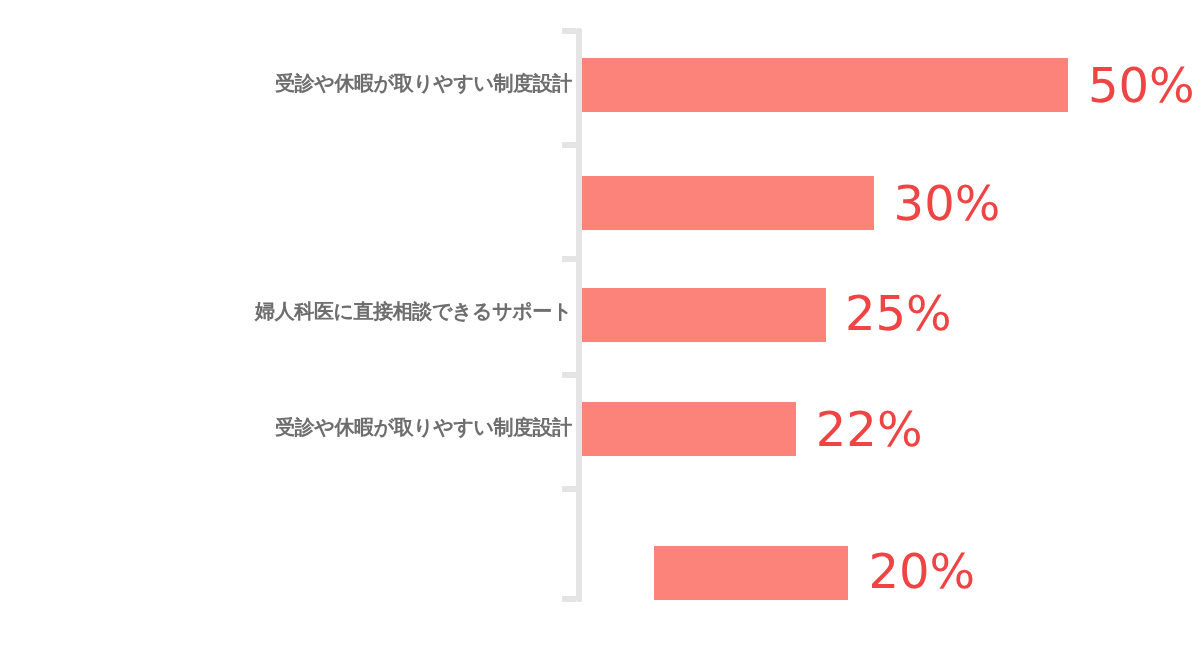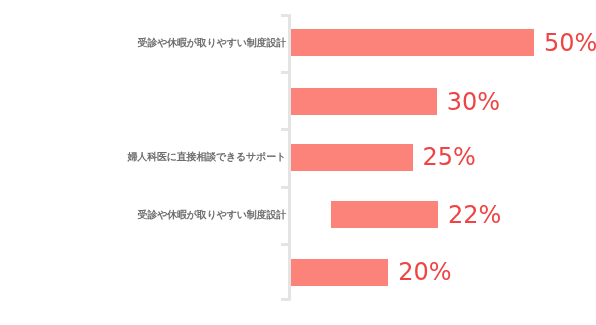--- a/index.html
+++ b/index.html
@@ -116,27 +116,27 @@
     <div class="row" style="top:114.8px">
       <div class="cat-label">婦人科医に直接相談できるサポート</div>
       <div class="bar-wrap" style="top: 15px;">
         <div class="bar" style="width: 121.5px;"></div>
         <div class="bar-value">25%</div>
       </div>
     </div>
 
     <div class="row" style="top:172.2px">
       <div class="cat-label">受診や休暇が取りやすい制度設計</div>
-      <div class="bar-wrap" style="top: 15px; margin-left: 40px;">
+      <div class="bar-wrap" style="top: 15px;">
         <div class="bar" style="width: 106.92px;"></div>
         <div class="bar-value">22%</div>
       </div>
     </div>
 
     <div class="row" style="top:229.6px">
-      <div class="bar-wrap" style="top: 15px;">
+      <div class="bar-wrap" style="top: 29px; padding-left: 36px;">
         <div class="bar" style="width: 97.2px;"></div>
         <div class="bar-value">20%</div>
       </div>
     </div>
 
   </div>
 </div>
 
 </body></html>

